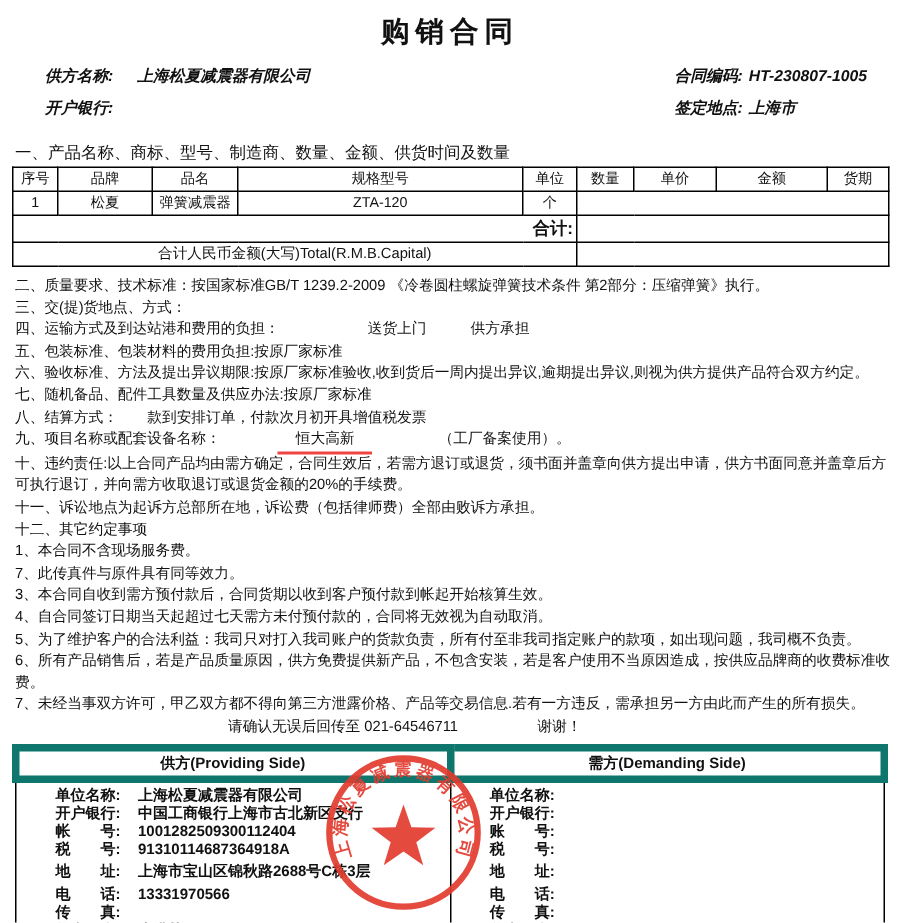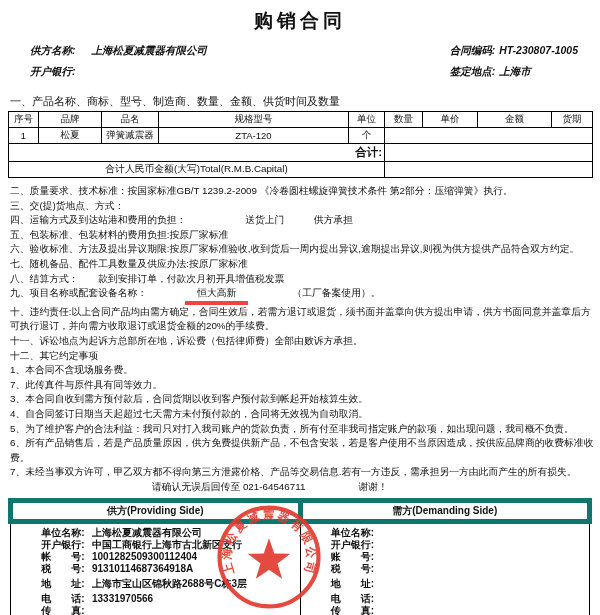--- a/index.html
+++ b/index.html
@@ -23,36 +23,36 @@
   }
   table.products td{
     border:1px solid #000;font-size:9.5px;text-align:center;
     padding:1px 2px;height:13px;overflow:hidden;white-space:nowrap;
   }
   table.products td.total-cell{text-align:right;font-weight:bold;font-size:11.5px;padding-right:2px;}
   table.products td.capital-cell{font-size:9.8px;}
   .clauses{margin:6px 0 0 2px;font-size:9.8px;line-height:14.6px;width:586px;}
   .clause{white-space:normal;}
   .project-name{
-    display:inline-block;border-bottom:4px solid #ef4444;padding:0 12px;margin:0 0 0 38px;
+    display:inline-block;border-bottom:2px solid #ef4444;padding:0 12px;margin:0 0 0 38px;
   }
   .clause9-suffix{margin-left:44px;}
   .confirm-line{padding-left:142px;}
   .confirm-line .thanks{margin-left:53px;}
   .bottom-wrap{position:relative;margin:4px 0 0 0;}
   table.parties{
     width:584px;border-collapse:collapse;border:1.5px solid #000;table-layout:fixed;
   }
   table.parties th{
     border:5px solid #0f766e;font-size:10px;font-weight:bold;height:13px;padding:1px 0;
   }
   table.parties td{
     border:1px solid #000;vertical-align:top;padding:3px 0 2px 26px;height:94px;
   }
-  .party-row{display:flex;font-size:10px;font-weight:bold;line-height:11.9px;white-space:nowrap;text-align:center;}
+  .party-row{display:flex;font-size:10px;font-weight:bold;line-height:11.9px;white-space:nowrap;}
   .party-row.gap{margin-top:3px;}
   .party-row .plabel{min-width:52px;}
   .party-row .pval{margin-left:3px;}
   .stamp{
     position:absolute;left:204px;top:3px;width:114px;height:112px;opacity:0.92;
     pointer-events:none;
   }
 </style>
 </head>
 <body>

